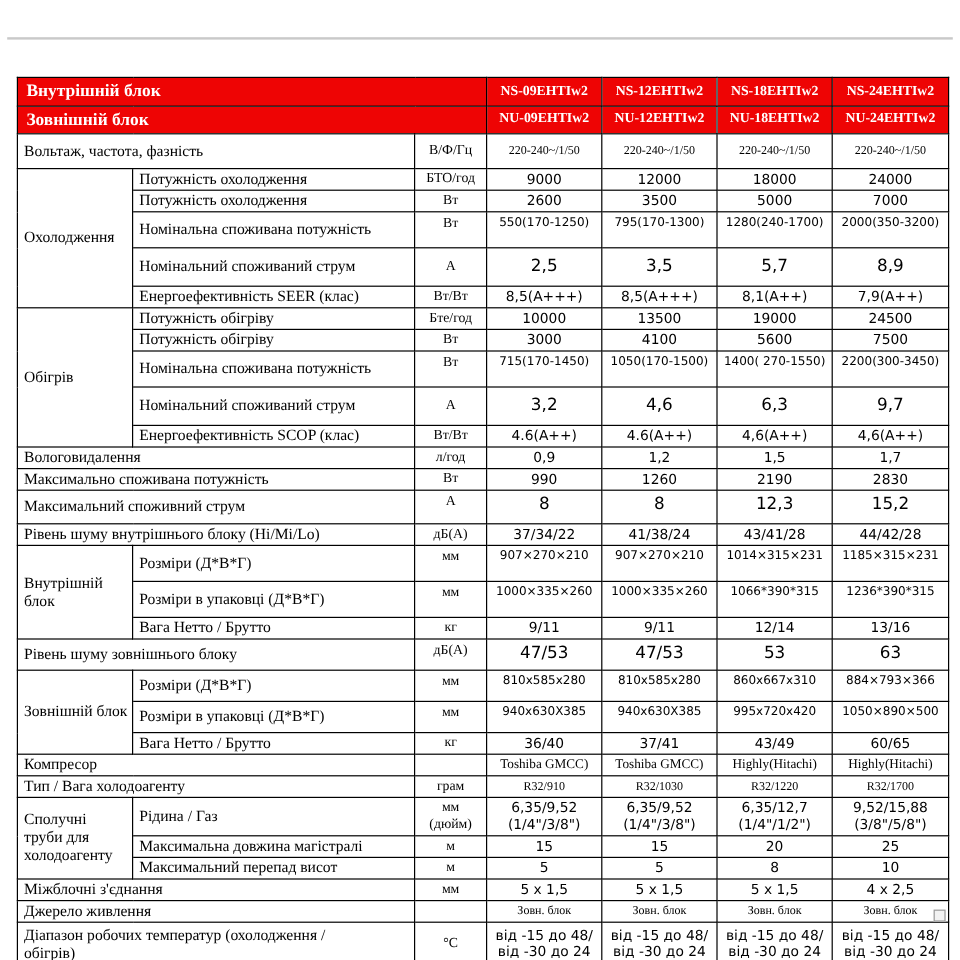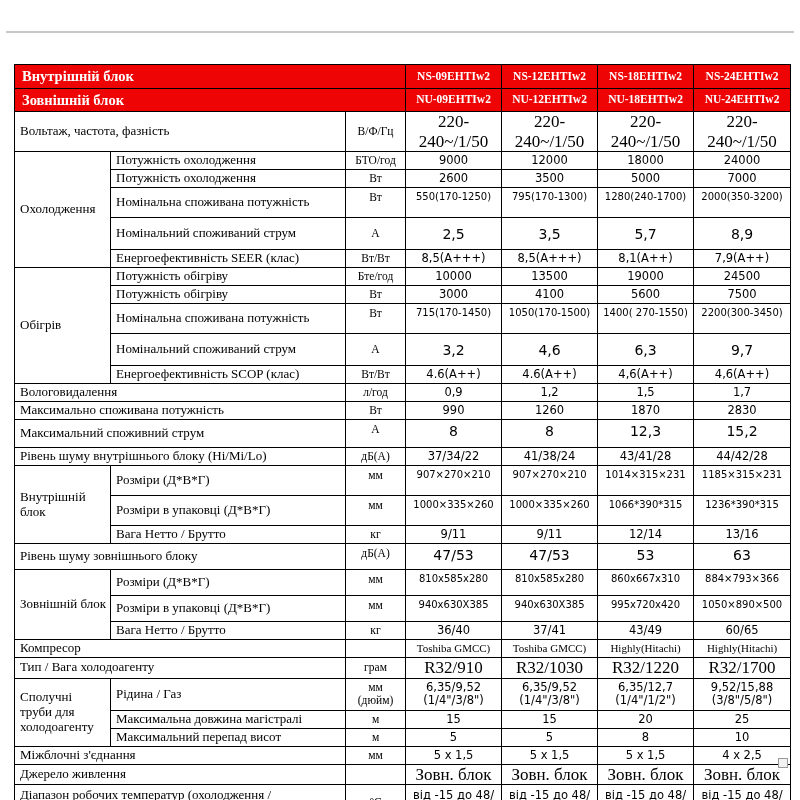--- a/index.html
+++ b/index.html
@@ -19,21 +19,21 @@
   td.rlabel{font-family:"Liberation Serif",serif;font-size:14.5px;text-align:left;padding-left:7px;}
   td.rmodel{font-family:"Liberation Serif",serif;font-size:11.5px;text-align:center;}
   td.gcell{font-family:"Liberation Serif",serif;font-size:13px;text-align:left;padding-left:5px;white-space:pre-line;}
   td.lcell{font-family:"Liberation Serif",serif;font-size:13px;text-align:left;padding-left:5px;white-space:pre-line;}
   td.ucell{font-family:"Liberation Serif",serif;font-size:11.5px;text-align:center;white-space:pre-line;}
   td.vcell{text-align:center;white-space:pre-line;}
   .v-s{font-family:"DejaVu Sans",sans-serif;font-size:10px;}
   .v-m{font-family:"DejaVu Sans",sans-serif;font-size:11.5px;}
   .v-l{font-family:"DejaVu Sans",sans-serif;font-size:14px;}
   .v-ser-s{font-family:"Liberation Serif",serif;font-size:11px;}
-  .v-ser-m{font-family:"Liberation Serif",serif;font-size:17px;}
+  .v-ser-m{font-family:"Liberation Serif",serif;font-size:10px;}
   .vtop{vertical-align:top;padding-top:3px;}
 </style>
 </head>
 <body>
 
 <div class="topline"></div>
 
 <table class="spec">
   <colgroup>
     <col style="width:96px">
@@ -157,21 +157,21 @@
         <td class="vcell v-m">0,9</td>
         <td class="vcell v-m">1,2</td>
         <td class="vcell v-m">1,5</td>
         <td class="vcell v-m">1,7</td>
       </tr>
       <tr style="height: 18px;">
         <td colspan="2" class="lcell">Максимально споживана потужність</td>
         <td class="ucell">Вт</td>
         <td class="vcell v-m">990</td>
         <td class="vcell v-m">1260</td>
-        <td class="vcell v-m">1870</td>
+        <td class="vcell v-m">2190</td>
         <td class="vcell v-m">2830</td>
       </tr>
       <tr style="height: 28px;">
         <td colspan="2" class="lcell">Максимальний споживний струм</td>
         <td class="ucell vtop">А</td>
         <td class="vcell v-l vtop">8</td>
         <td class="vcell v-l vtop">8</td>
         <td class="vcell v-l vtop">12,3</td>
         <td class="vcell v-l vtop">15,2</td>
       </tr>

